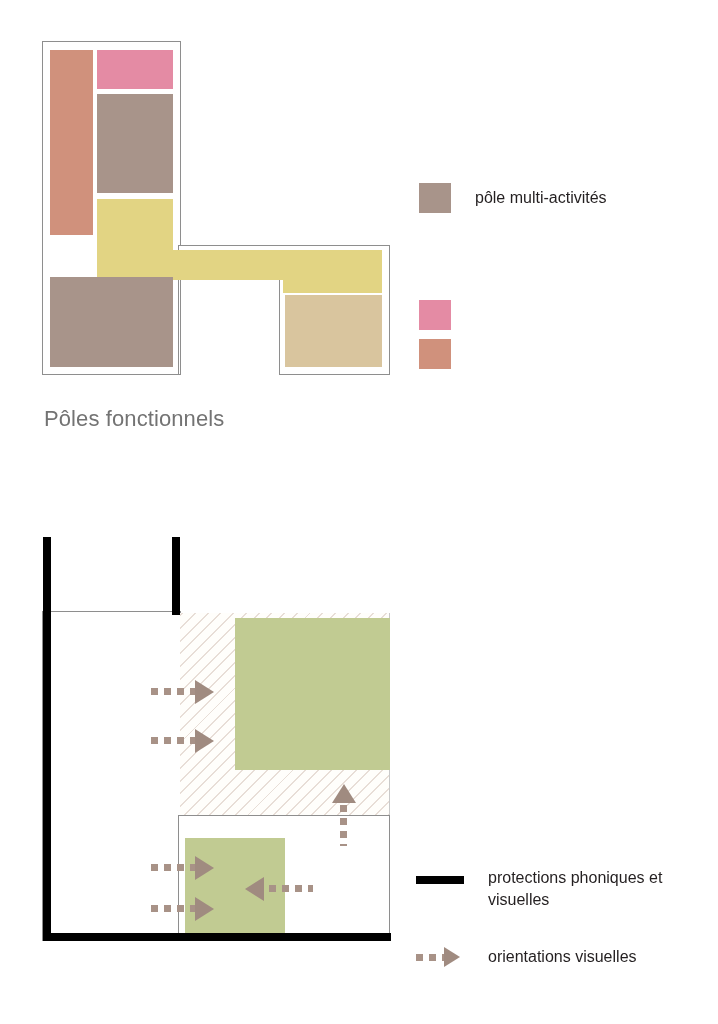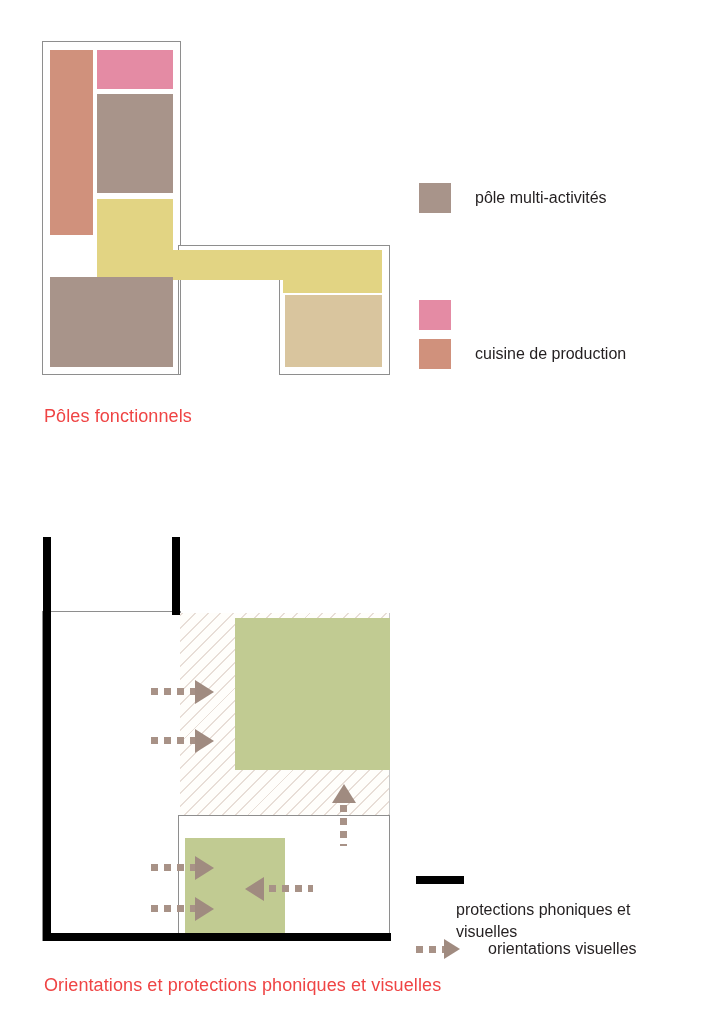--- a/index.html
+++ b/index.html
@@ -19,24 +19,24 @@
   .outline {
     position: absolute;
     background: #ffffff;
     border: 1.5px solid #8e8e8e;
   }
   .room { position: absolute; }
 
   
   .caption {
     position: absolute;
-    font-size: 18px;
+    font-size: 22px;
     font-weight: 400;
     letter-spacing: .1px;
-    color: #ef4444;
+    color: #737373;
     white-space: nowrap;
   }
 
   
   .legend { position: absolute; }
   .legend-row {
     display: flex;
     align-items: center;
     position: absolute;
     left: 0;
@@ -146,21 +146,20 @@
       </div>
 
 
 
       <div class="legend-row" style="top:117px;">
         <span class="swatch" style="background:#e48ba4;"></span>
       </div>
 
       <div class="legend-row" style="top:156px;">
         <span class="swatch" style="background:#d0917c;"></span>
-        <span class="legend-label">cuisine de production</span>
       </div>
     </div>
 
     <div class="caption" style="left:44px; top:406px;">Pôles fonctionnels</div>
   </div>
 
   <div class="abs" style="left:0; top:0; width:718px; height:1024px;">
 
     <div class="outline" style="left:42px; top:611px; width:139px; height:330px;"></div>
     <div class="outline" style="left:178px; top:815px; width:212px; height:126px;"></div>
@@ -201,32 +200,31 @@
       <span class="tri right" style="left:44px; top:0px;"></span>
     </div>
 
     <div class="arrow-grp" style="left:245px; top:877px; width:70px; height:24px;">
       <span class="tri left" style="left:0px; top:0px;"></span>
       <span class="dashes" style="left:24px; top:8px; width:44px;"></span>
     </div>
 
     <div class="legend" style="left:416px; top:870px; width:290px; height:90px;">
 
-      <div class="legend-row" style="top:0px; align-items:flex-start;flex-direction:column;">
+      <div class="legend-row" style="top:0px; align-items:flex-start;">
         <span class="swatch" style="background:transparent; height:30px; position:relative;">
           <span style="position:absolute; left:0; top:6px; width:48px; height:8px; background:#000000;"></span>
         </span>
         <span class="legend-label two-line" style="margin-left:40px; margin-top:-3px;">protections phoniques et visuelles</span>
       </div>
 
-      <div class="legend-row" style="top:68px;">
+      <div class="legend-row" style="top:76px;">
         <span class="swatch" style="background:transparent; position:relative; height:22px; width:48px; flex:0 0 48px;">
           <span class="dashes" style="position:absolute; left:0px; top:8px; width:28px;"></span>
           <span class="tri small-right" style="position:absolute; left:28px; top:1px;"></span>
         </span>
         <span class="legend-label" style="margin-left:24px;">orientations visuelles</span>
       </div>
     </div>
 
-    <div class="caption" style="left:44px; top:975px;">Orientations et protections phoniques et visuelles</div>
   </div>
 
 </div>
 
 </body></html>

